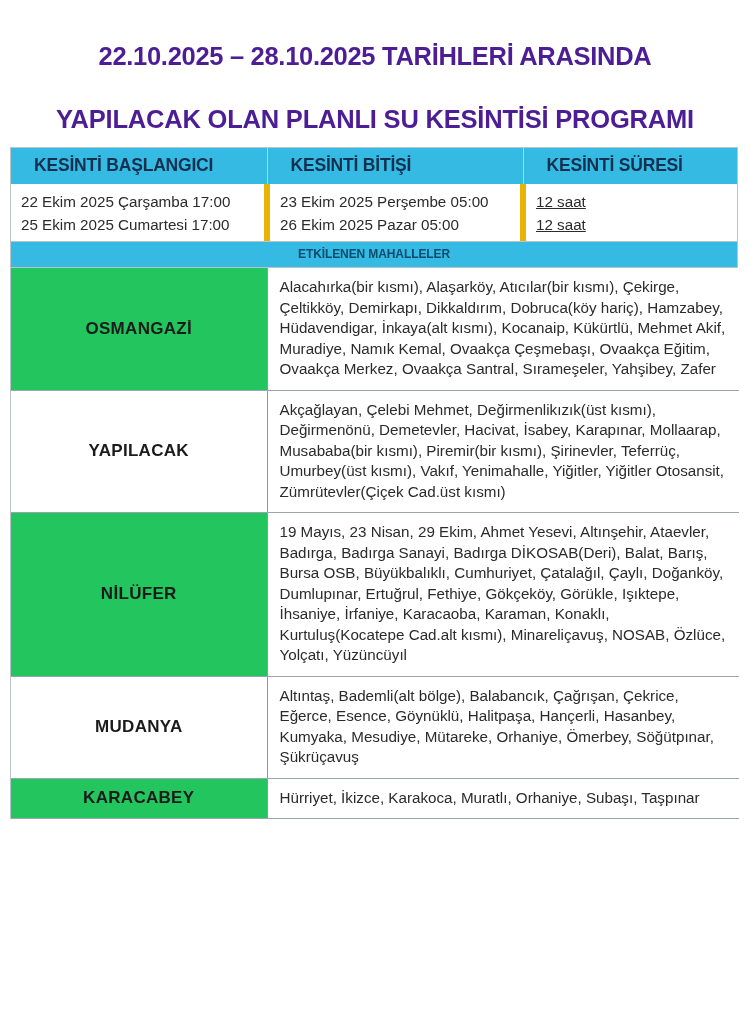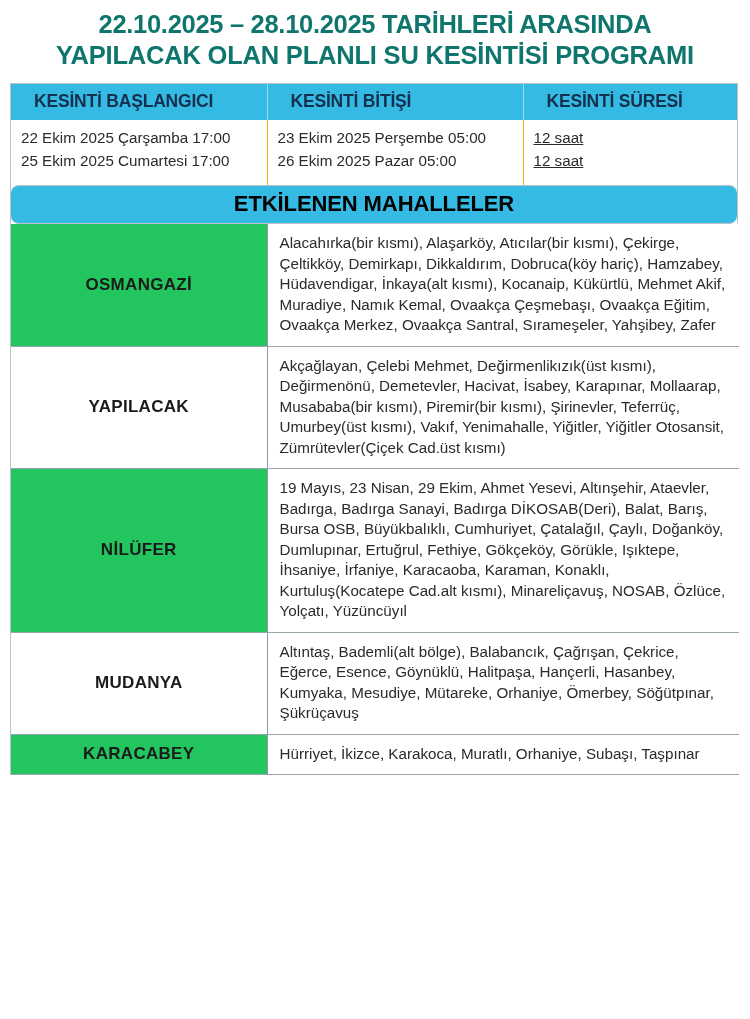--- a/index.html
+++ b/index.html
@@ -19,26 +19,27 @@
     height: 1019px;
     background: #ffffff;
   }
 
   
   .title-block {
     padding: 9px 22px 0 22px;
     text-align: center;
   }
   .title-line {
-    color: #0f766e;
+    color: #4c1d95;
     font-weight: bold;
     font-size: 25.5px;
     line-height: 31px;
     letter-spacing: -0.3px;
     white-space: nowrap;
+    margin-top: 32px;
   }
   .title-line.second {
     font-size: 25.5px;
     letter-spacing: -0.2px;
   }
 
   
   .table-wrap {
     margin: 12px 12px 0 10px;
     width: 728px;
@@ -67,40 +68,39 @@
     border-right: 1px solid #9fd9ec;
     white-space: nowrap;
   }
   table.sched th:last-child { border-right: none; }
 
   table.sched td {
     background: #ffffff;
     color: #2b2b2b;
     font-size: 15.2px;
     padding: 3px 10px 3px 10px;
-    border-right: 1px solid #eab308;
+    border-right: 6px solid #eab308;
     white-space: nowrap;
     vertical-align: middle;
   }
   table.sched td:last-child { border-right: none; text-decoration: underline; }
   table.sched tr.first-data td { padding-top: 9px; }
-  table.sched tr.last-data td { padding-bottom: 16px; }
+  table.sched tr.last-data td { padding-bottom: 8px; }
 
   
   .banner {
     background: #35bbe3;
-    color: #000000;
-    font-weight: bold;
-    font-size: 22px;
+    color: #0c4a6e;
+    font-weight: bold;
+    font-size: 12px;
     letter-spacing: -0.1px;
     text-align: center;
     padding: 5px 0 6px 0;
     border-top: 1px solid #b9c3c9;
     border-bottom: 1px solid #b9c3c9;
-    border-radius: 8px;
   }
 
   
   table.districts {
     width: 100%;
     border-collapse: collapse;
     table-layout: fixed;
   }
   table.districts col.dc1 { width: 256px; }
   table.districts col.dc2 { width: 472px; }

